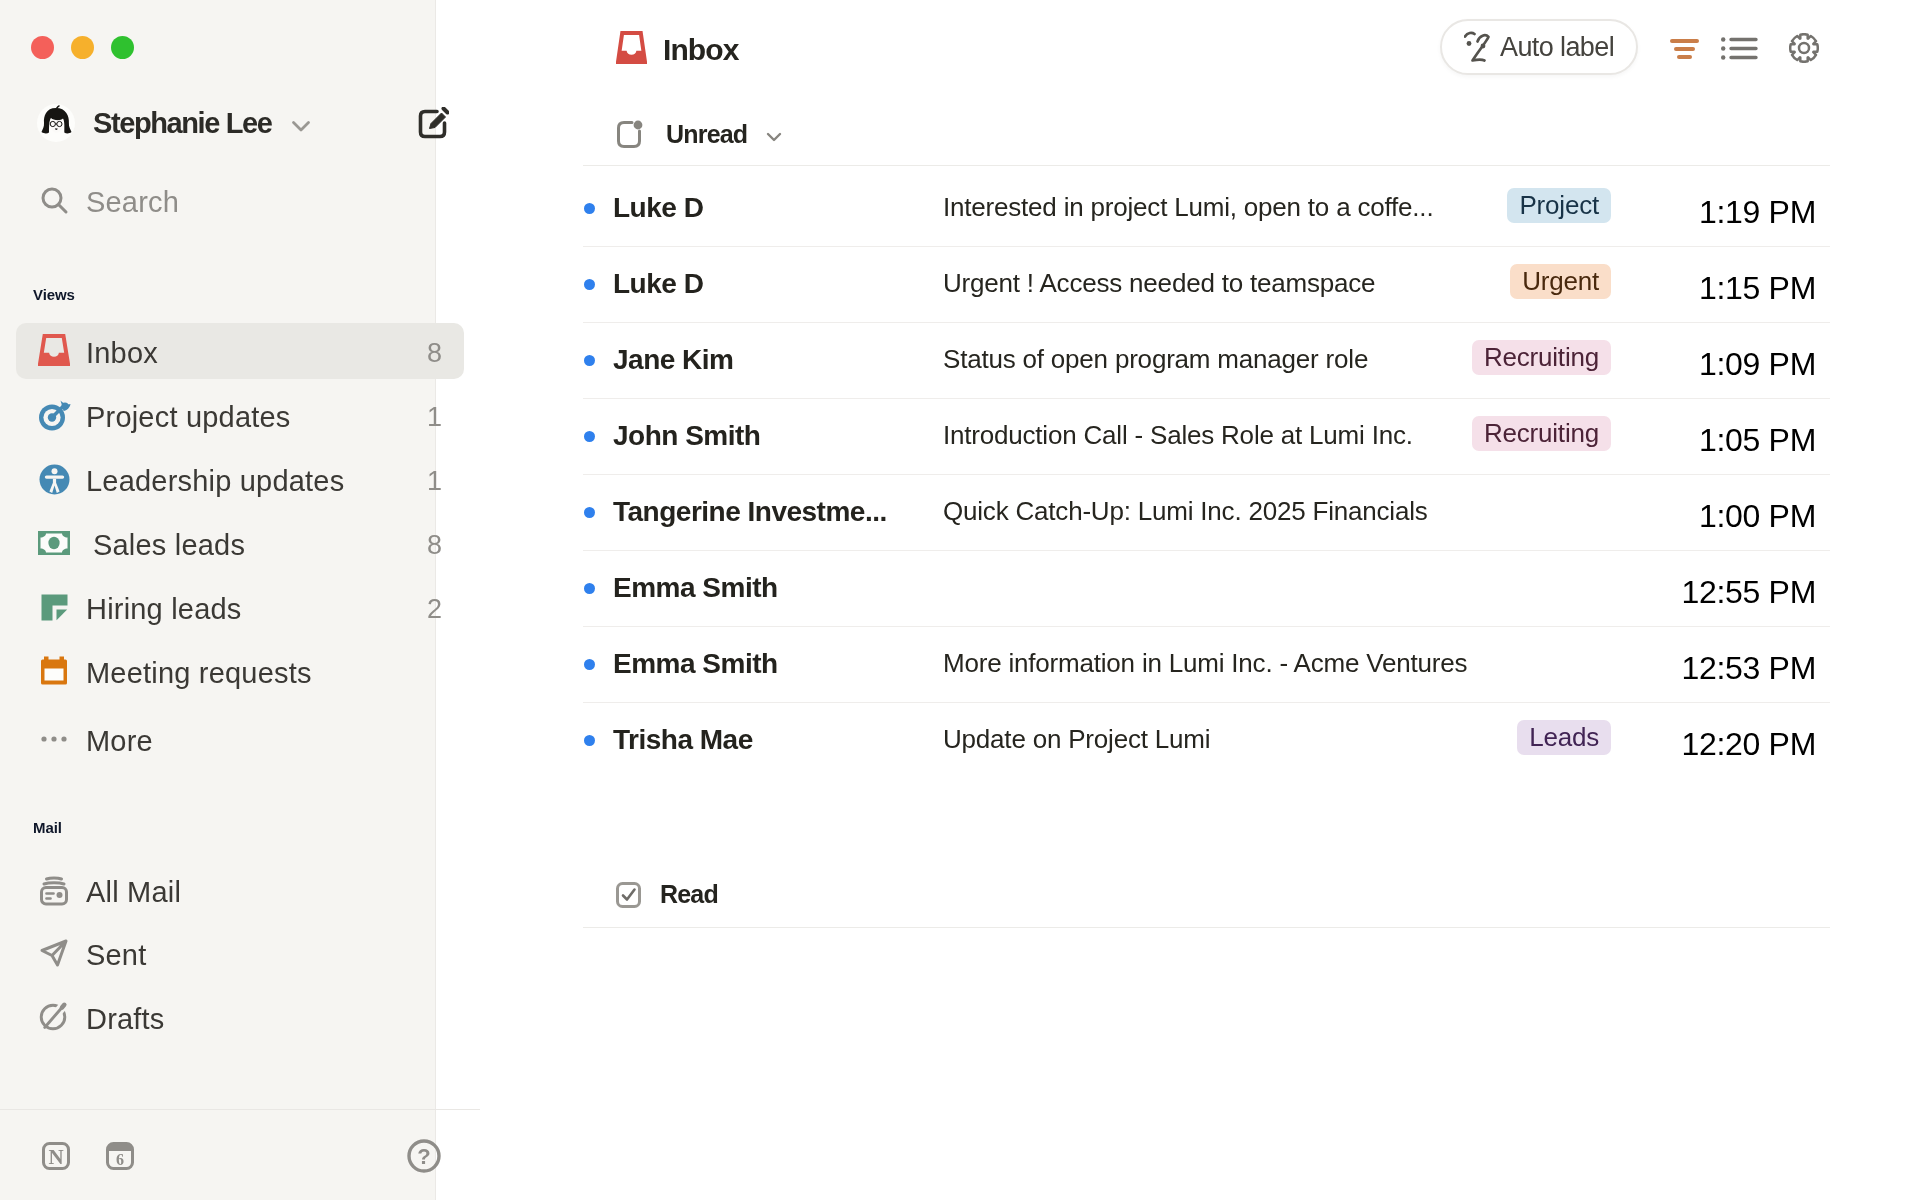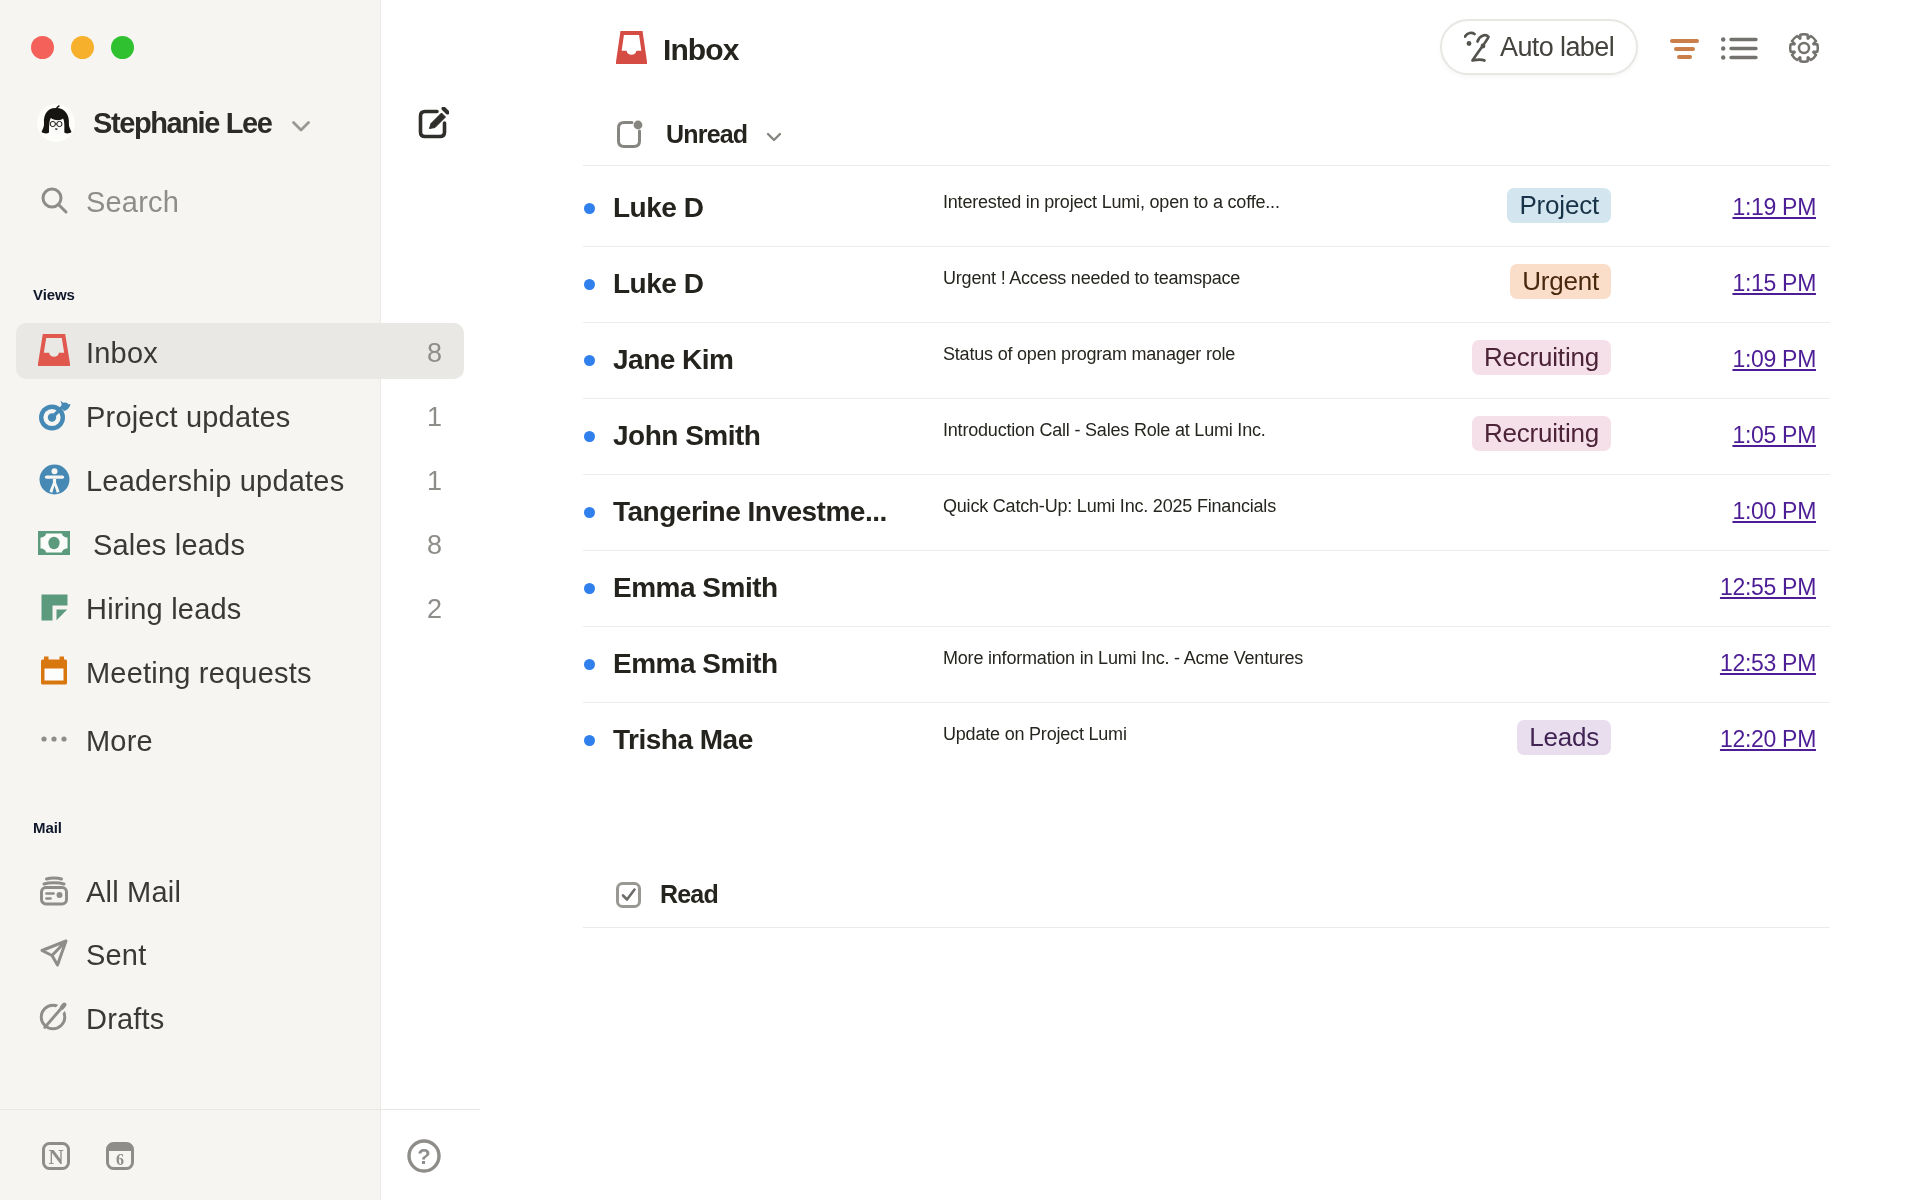--- a/index.html
+++ b/index.html
@@ -1,21 +1,21 @@
 <!DOCTYPE html>
 <html><head>
 <meta charset="utf-8">
 <style>
   * { margin:0; padding:0; box-sizing:border-box; }
   html,body { width:1920px; height:1200px; overflow:hidden; background:#fff;
     font-family:"Liberation Sans", sans-serif; }
   .abs { position:absolute; }
 
   
-  #sidebar { position:absolute; left:0; top:0; width:381px; height:1200px;
+  #sidebar { position:absolute; left:0; top:0; width:436px; height:1200px;
     background:#f6f5f2; border-right:1px solid #ebe9e6; }
   .tl { position:absolute; top:36px; width:23px; height:23px; border-radius:50%; }
 
   #userrow { position:absolute; left:37px; top:104px; height:38px; display:flex; align-items:center; }
   #username { font-size:29px; font-weight:700; color:#2c2b27; letter-spacing:-1.4px; margin-left:18px; }
 
   .srow { position:absolute; left:16px; width:448px; height:56px; border-radius:10px;
     display:flex; align-items:center; }
   .srow .ic { width:34px; display:flex; justify-content:center; margin-left:21px; }
   .srow .lbl { font-size:29px; color:#3b3935; margin-left:15px; letter-spacing:0.2px; position:relative; top:2px; }
@@ -37,23 +37,23 @@
   .grp-hd { position:absolute; display:flex; align-items:center; }
   .grp-hd .t { font-size:25px; font-weight:700; color:#25241f; letter-spacing:-0.8px; }
 
   .divider { position:absolute; left:102px; width:1247px; height:1px; background:#efedeb; }
 
   .mailrow { position:absolute; left:102px; width:1247px; height:76px; }
   .mailrow .dot { position:absolute; left:1px; top:33px; width:11px; height:11px;
     border-radius:50%; background:#2f80ed; }
   .mailrow .sender { position:absolute; left:30px; top:22px; font-size:28px; font-weight:700;
     color:#24231e; letter-spacing:-0.5px; white-space:nowrap; }
-  .mailrow .subj { position:absolute; left:360px; top:22px; font-size:18px;
+  .mailrow .subj { position:absolute; left:360px; top:22px; font-size:26px;
     color:#26251f; letter-spacing:-0.2px; white-space:nowrap; }
-  .mailrow .time { position:absolute; right:14px; top:24px; font-size:23px; color:#4c1d95; letter-spacing:-0.3px;text-decoration:underline; }
+  .mailrow .time { position:absolute; right:14px; top:24px; font-size:32px; color:#000000; letter-spacing:-0.3px; }
   .chip { position:absolute; right:219px; top:18px; height:35px; border-radius:7px;
     font-size:26px; display:flex; align-items:center; padding:0 12px; letter-spacing:-0.2px; }
   .chip.blue   { background:#d3e5ef; color:#183347; }
   .chip.orange { background:#fadec9; color:#49290e; }
   .chip.pink   { background:#f5e0e9; color:#4c2337; }
   .chip.purple { background:#e8deee; color:#412454; }
 </style>
 </head>
 <body>
 

